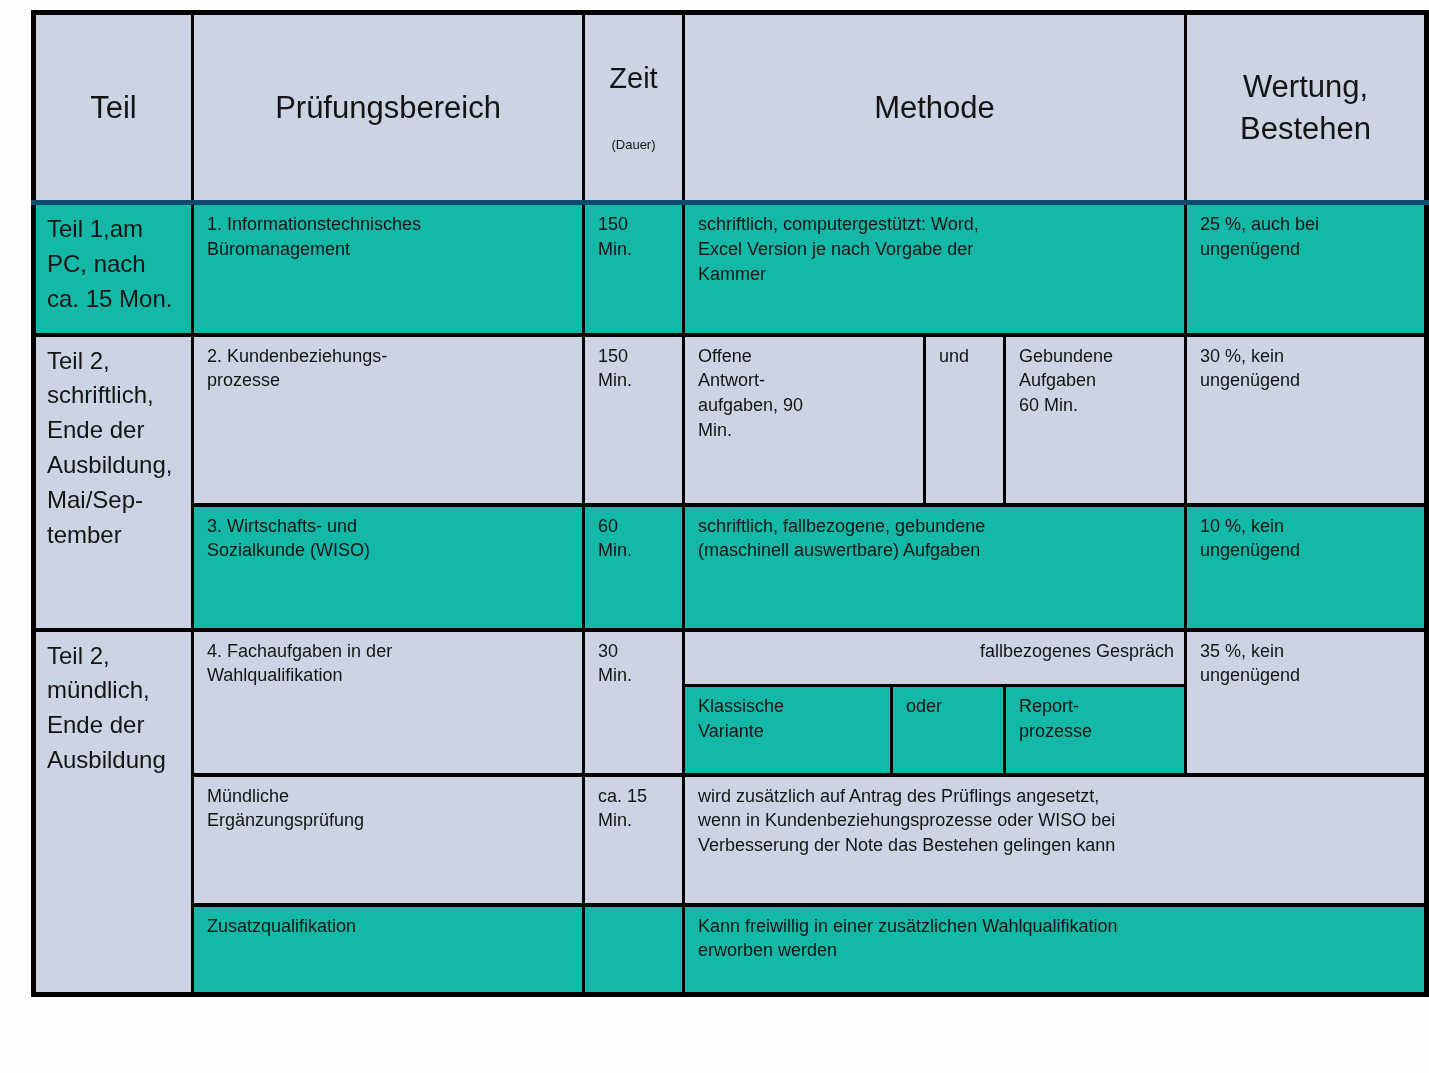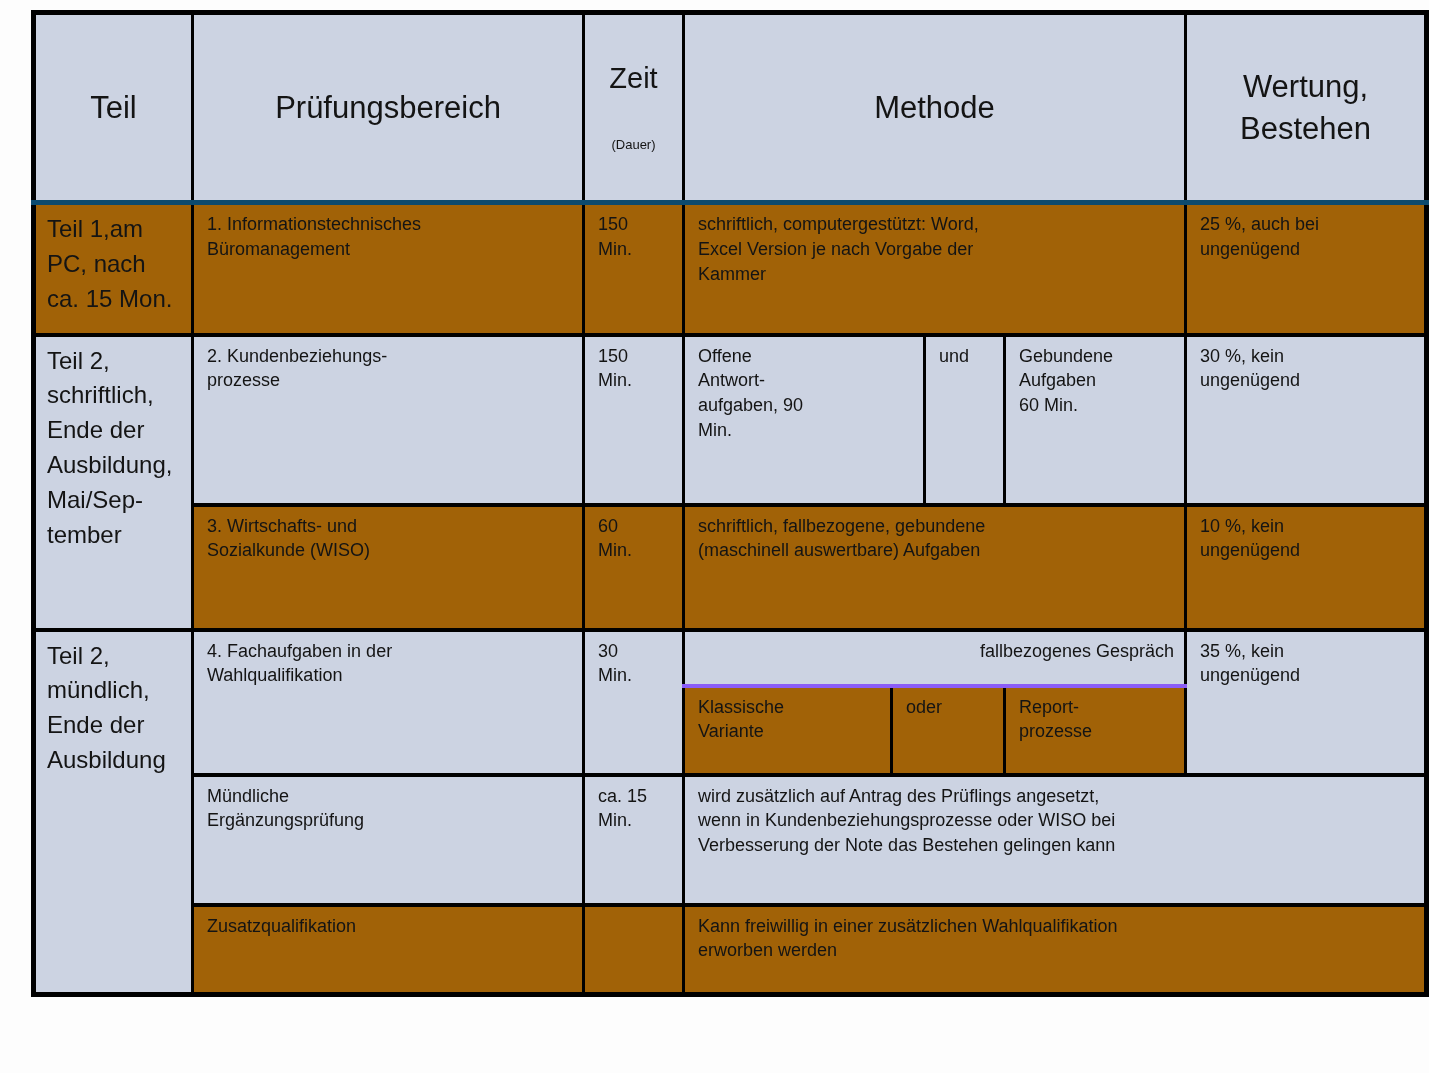--- a/index.html
+++ b/index.html
@@ -27,24 +27,24 @@
     font-size:18px;line-height:1.38;white-space:pre-line;
     overflow:hidden;
   }
   tr.hd td{
     vertical-align:middle;text-align:center;font-size:31px;
     border-bottom:5px solid #0c4a6e;padding:6px 4px;line-height:1.35;
   }
   .zbig{font-size:29px;line-height:1.1;}
   .zsub{font-size:13px;line-height:1.2;}
   .dk{background:#CCD3E2;}
-  .lt{background:#a16207;}
+  .lt{background:#14b8a6;}
   .teilcol{font-size:24px;line-height:1.45;padding-left:11px;}
   .gespraech{border-bottom:3px solid #000;text-align:right;}
-  .variant{border-top:4px solid #8b5cf6;}
+  .variant{border-top:2px solid #8b5cf6;}
 </style>
 </head>
 <body>
 
 <div class="slide">
   <div class="frame">
 
 
     <table class="exam">
       <colgroup>

